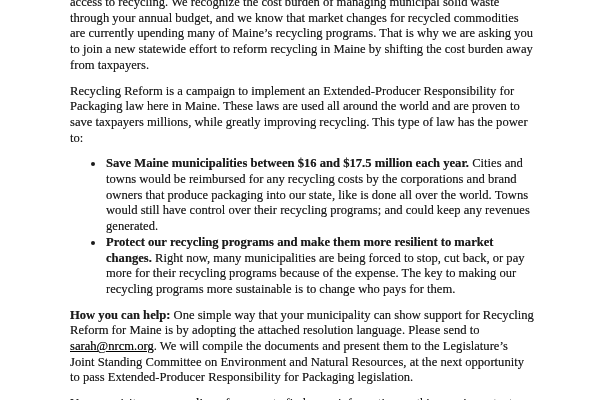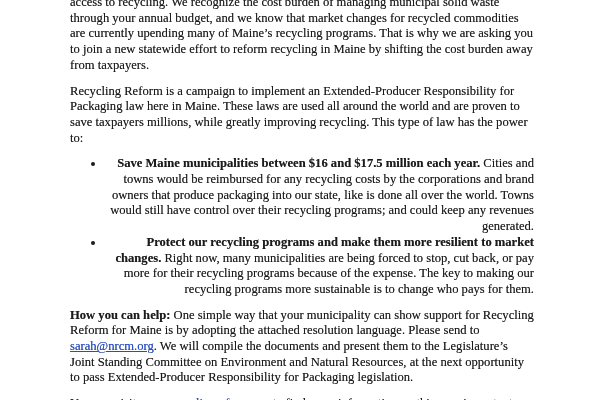--- a/index.html
+++ b/index.html
@@ -28,29 +28,28 @@
   }
   .page p {
     margin: 0 0 10px 0;
   }
   p.intro {
     margin-top: -5px; 
   }
   ul.benefits {
     margin: 0 0 10px 0;
     padding: 0 0 0 35px;
-    text-align: right;
   }
   ul.benefits li {
     margin: 0;
     padding: 0 0 0 1px;
   }
   b { font-weight: bold; }
   a.link {
-    color: #1d4ed8;
+    color: #000000;
     text-decoration: underline;
     cursor: pointer;
   }
 </style>
 </head>
 <body>
 
 <div class="page">
 
   <p class="intro">access to recycling. We recognize the cost burden of managing municipal solid waste through your annual budget, and we know that market changes for recycled commodities are currently upending many of Maine’s recycling programs. That is why we are asking you to join a new statewide effort to reform recycling in Maine by shifting the cost burden away from taxpayers.</p>

